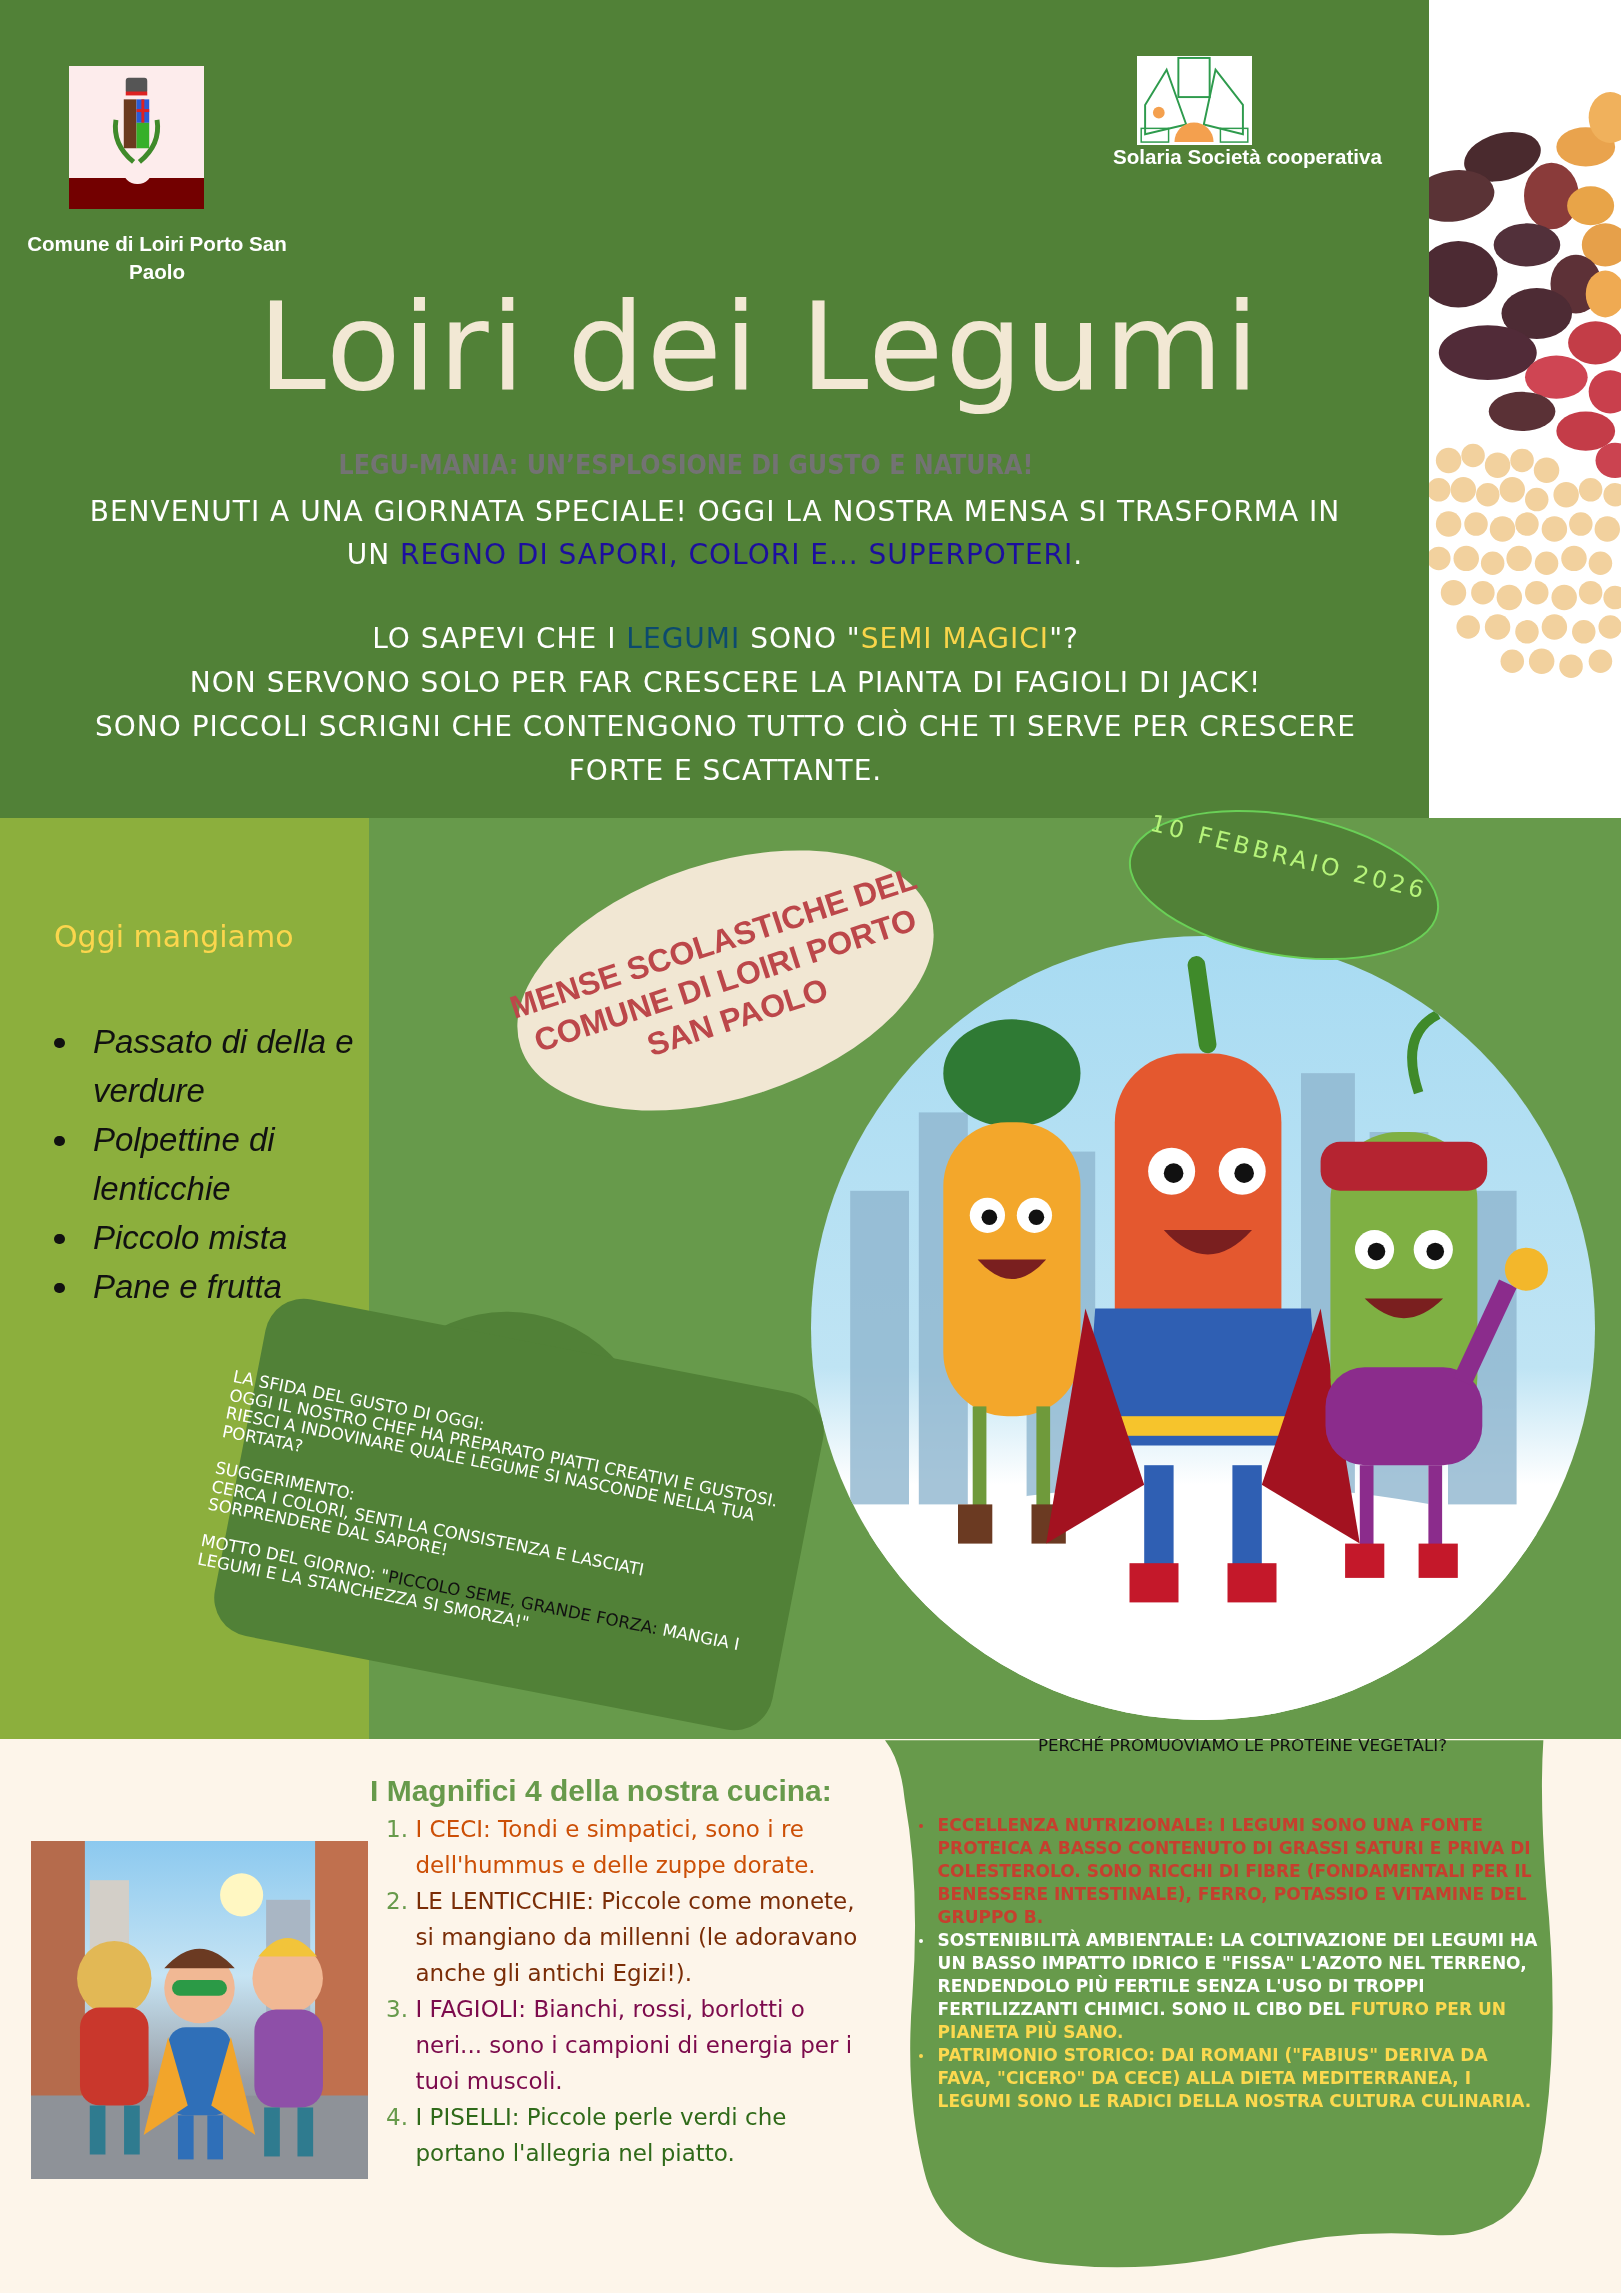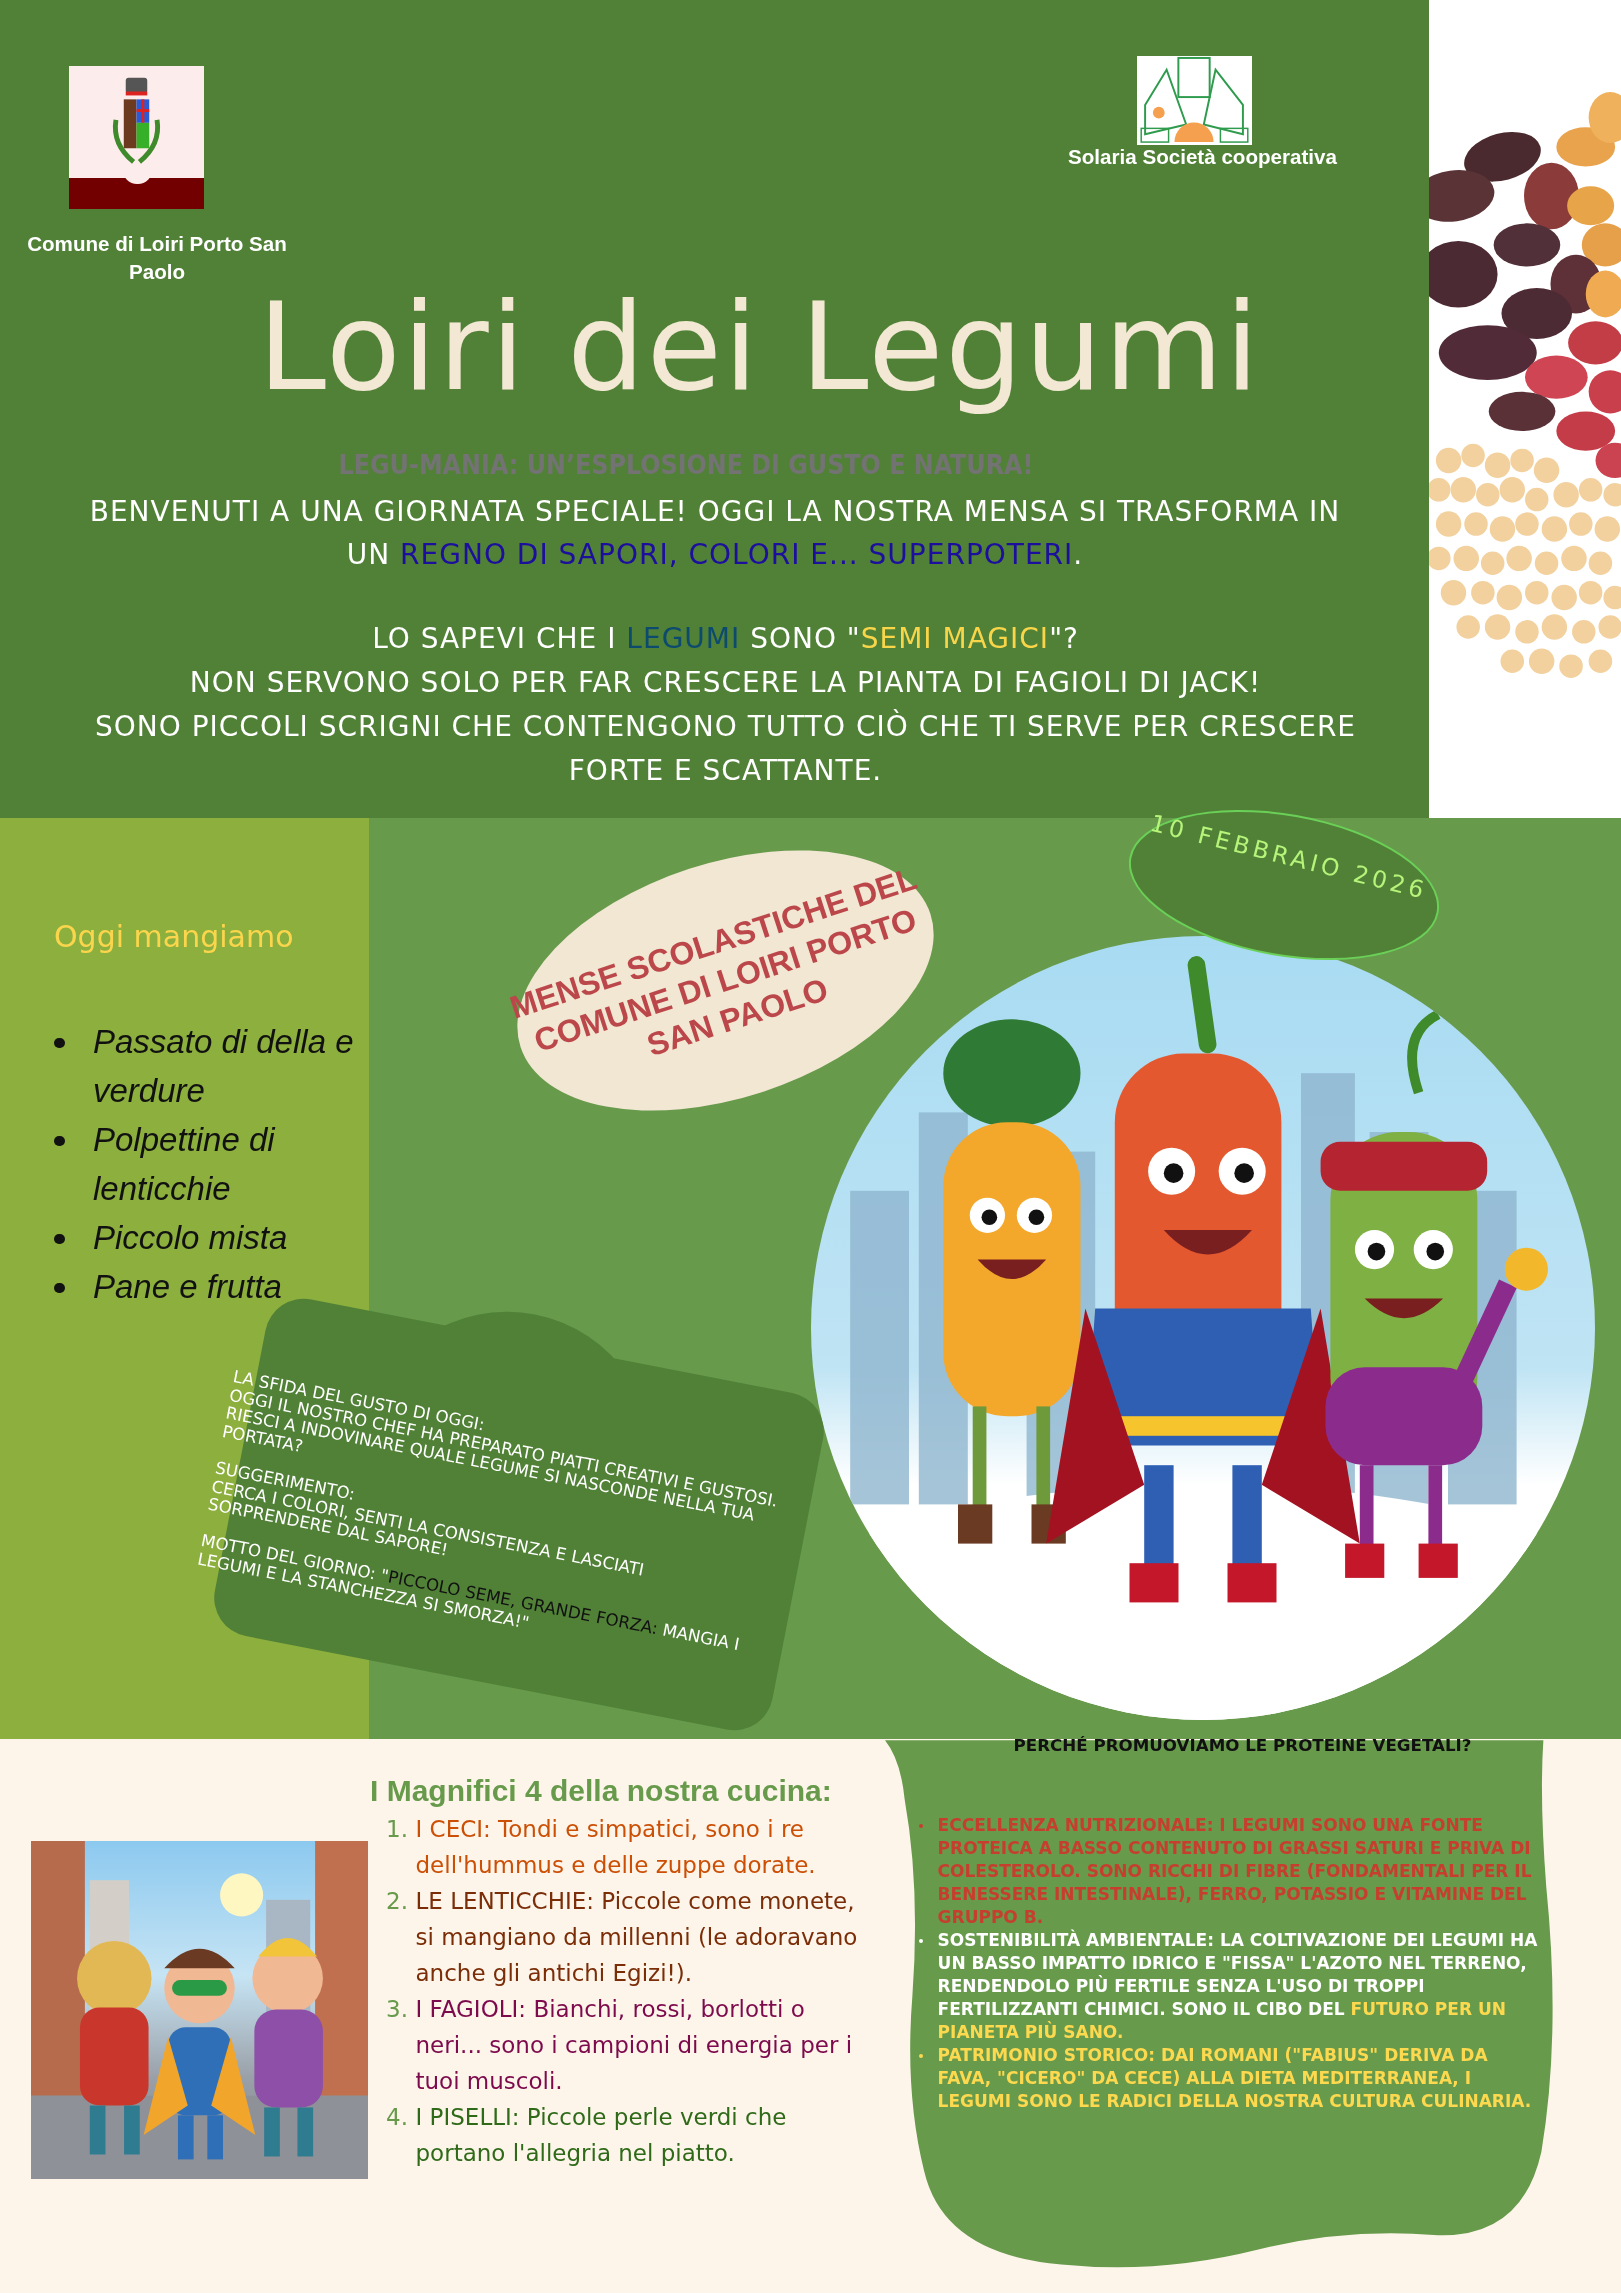--- a/index.html
+++ b/index.html
@@ -9,21 +9,21 @@
   
   .header { position: absolute; left: 0; top: 0; width: 1429px; height: 818px; background: #518137; }
   .beans { position: absolute; left: 1429px; top: 0; width: 192px; height: 818px; background: #ffffff; overflow: hidden; }
 
   .comune-logo { position: absolute; left: 69px; top: 66px; width: 135px; height: 143px; background: #fdecec; }
   .comune-logo .band { position: absolute; left: 0; bottom: 0; width: 100%; height: 31px; background: #730000; }
   .comune-logo .notch { position: absolute; left: 54px; bottom: 25.5px; width: 29px; height: 13.7px; background: #fdecec; border-radius: 0 0 14.7px 14.7px; }
   .comune-name { position: absolute; left: 22px; top: 230px; width: 270px; text-align: center; color: #fff; font-family: "Liberation Sans", sans-serif; font-weight: bold; font-size: 20.6px; line-height: 28px; }
 
   .solaria-logo { position: absolute; left: 1137px; top: 56px; width: 115px; height: 89px; background: #fff; overflow: hidden; }
-  .solaria-name { position: absolute; left: 1068px; top: 145px; width: 314px; text-align: left; color: #fff; font-family: "Liberation Sans", sans-serif; font-weight: bold; font-size: 20.6px; }
+  .solaria-name { position: absolute; left: 1068px; top: 145px; width: 314px; text-align: right; color: #fff; font-family: "Liberation Sans", sans-serif; font-weight: bold; font-size: 20.6px; }
 
   .title { position: absolute; left: 147px; top: 274px; width: 1225px; text-align: center; color: #f2e8d4; font-family: "DejaVu Sans", sans-serif; font-size: 122px; line-height: 147px; letter-spacing: 2px; font-weight: normal; }
 
   .subtitle { position: absolute; left: 147px; top: 449px; width: 1078px; text-align: center; color: #737373; font-family: "DejaVu Sans Condensed", "DejaVu Sans", sans-serif; font-weight: bold; font-size: 26.5px; letter-spacing: 0; }
   .intro { position: absolute; left: 78px; top: 490px; width: 1274px; text-align: center; color: #fff; font-family: "DejaVu Sans", sans-serif; font-size: 28px; line-height: 43px; letter-spacing: 1px; text-transform: uppercase; }
   .intro .blue { color: #1c0f9e; }
   .magic { position: absolute; left: 59px; top: 617px; width: 1333px; text-align: center; color: #fff; font-family: "DejaVu Sans", sans-serif; font-size: 28px; line-height: 44px; letter-spacing: 1px; text-transform: uppercase; }
   .magic .brown { color: #0c4a6e; }
   .magic .yellow { color: #f9d54a; }
 
@@ -57,21 +57,21 @@
   .mag-title { position: absolute; left: 370px; top: 1774px; color: #679a4b; font-family: "Liberation Sans", sans-serif; font-weight: bold; font-size: 30px; }
   .mag-list { position: absolute; left: 390px; top: 1811px; width: 480px; list-style: none; }
   .mag-list li { position: relative; padding-left: 25.5px; font-family: "DejaVu Sans", sans-serif; font-size: 23px; line-height: 36px; }
   .mag-list li .num { position: absolute; left: -3.9px; top: 0; color: #679a4b; }
   .c-orange { color: #cc4f06; }
   .c-brown { color: #7a2d07; }
   .c-plum { color: #7c0a4c; }
   .c-green { color: #2f6a19; }
 
   .why-blob { position: absolute; left: 885px; top: 1740px; width: 676px; height: 554px; }
-  .why-title { position: absolute; left: 863px; top: 1735px; width: 759px; text-align: center; color: #111; font-family: "DejaVu Sans", sans-serif; font-weight: bold; font-size: 16.7px; }
+  .why-title { position: absolute; left: 863px; top: 1735px; width: 759px; text-align: center; color: #111; font-family: "DejaVu Sans", sans-serif; font-weight: normal; font-size: 16.7px; }
   .why-list { position: absolute; left: 916px; top: 1794px; width: 627px; list-style: none; margin-top: 20px; }
   .why-list li { position: relative; padding-left: 21.6px; font-family: "DejaVu Sans", sans-serif; font-weight: bold; font-size: 17px; line-height: 23px; text-transform: uppercase; }
   .why-list li::before { content: ""; position: absolute; left: 2.9px; top: 9.8px; width: 3.9px; height: 3.9px; border-radius: 50%; background: currentColor; }
   .w-red { color: #c63f2e; }
   .w-white { color: #ffffff; }
   .w-yellow { color: #fcd94f; }
 </style>
 </head>
 <body>
 

